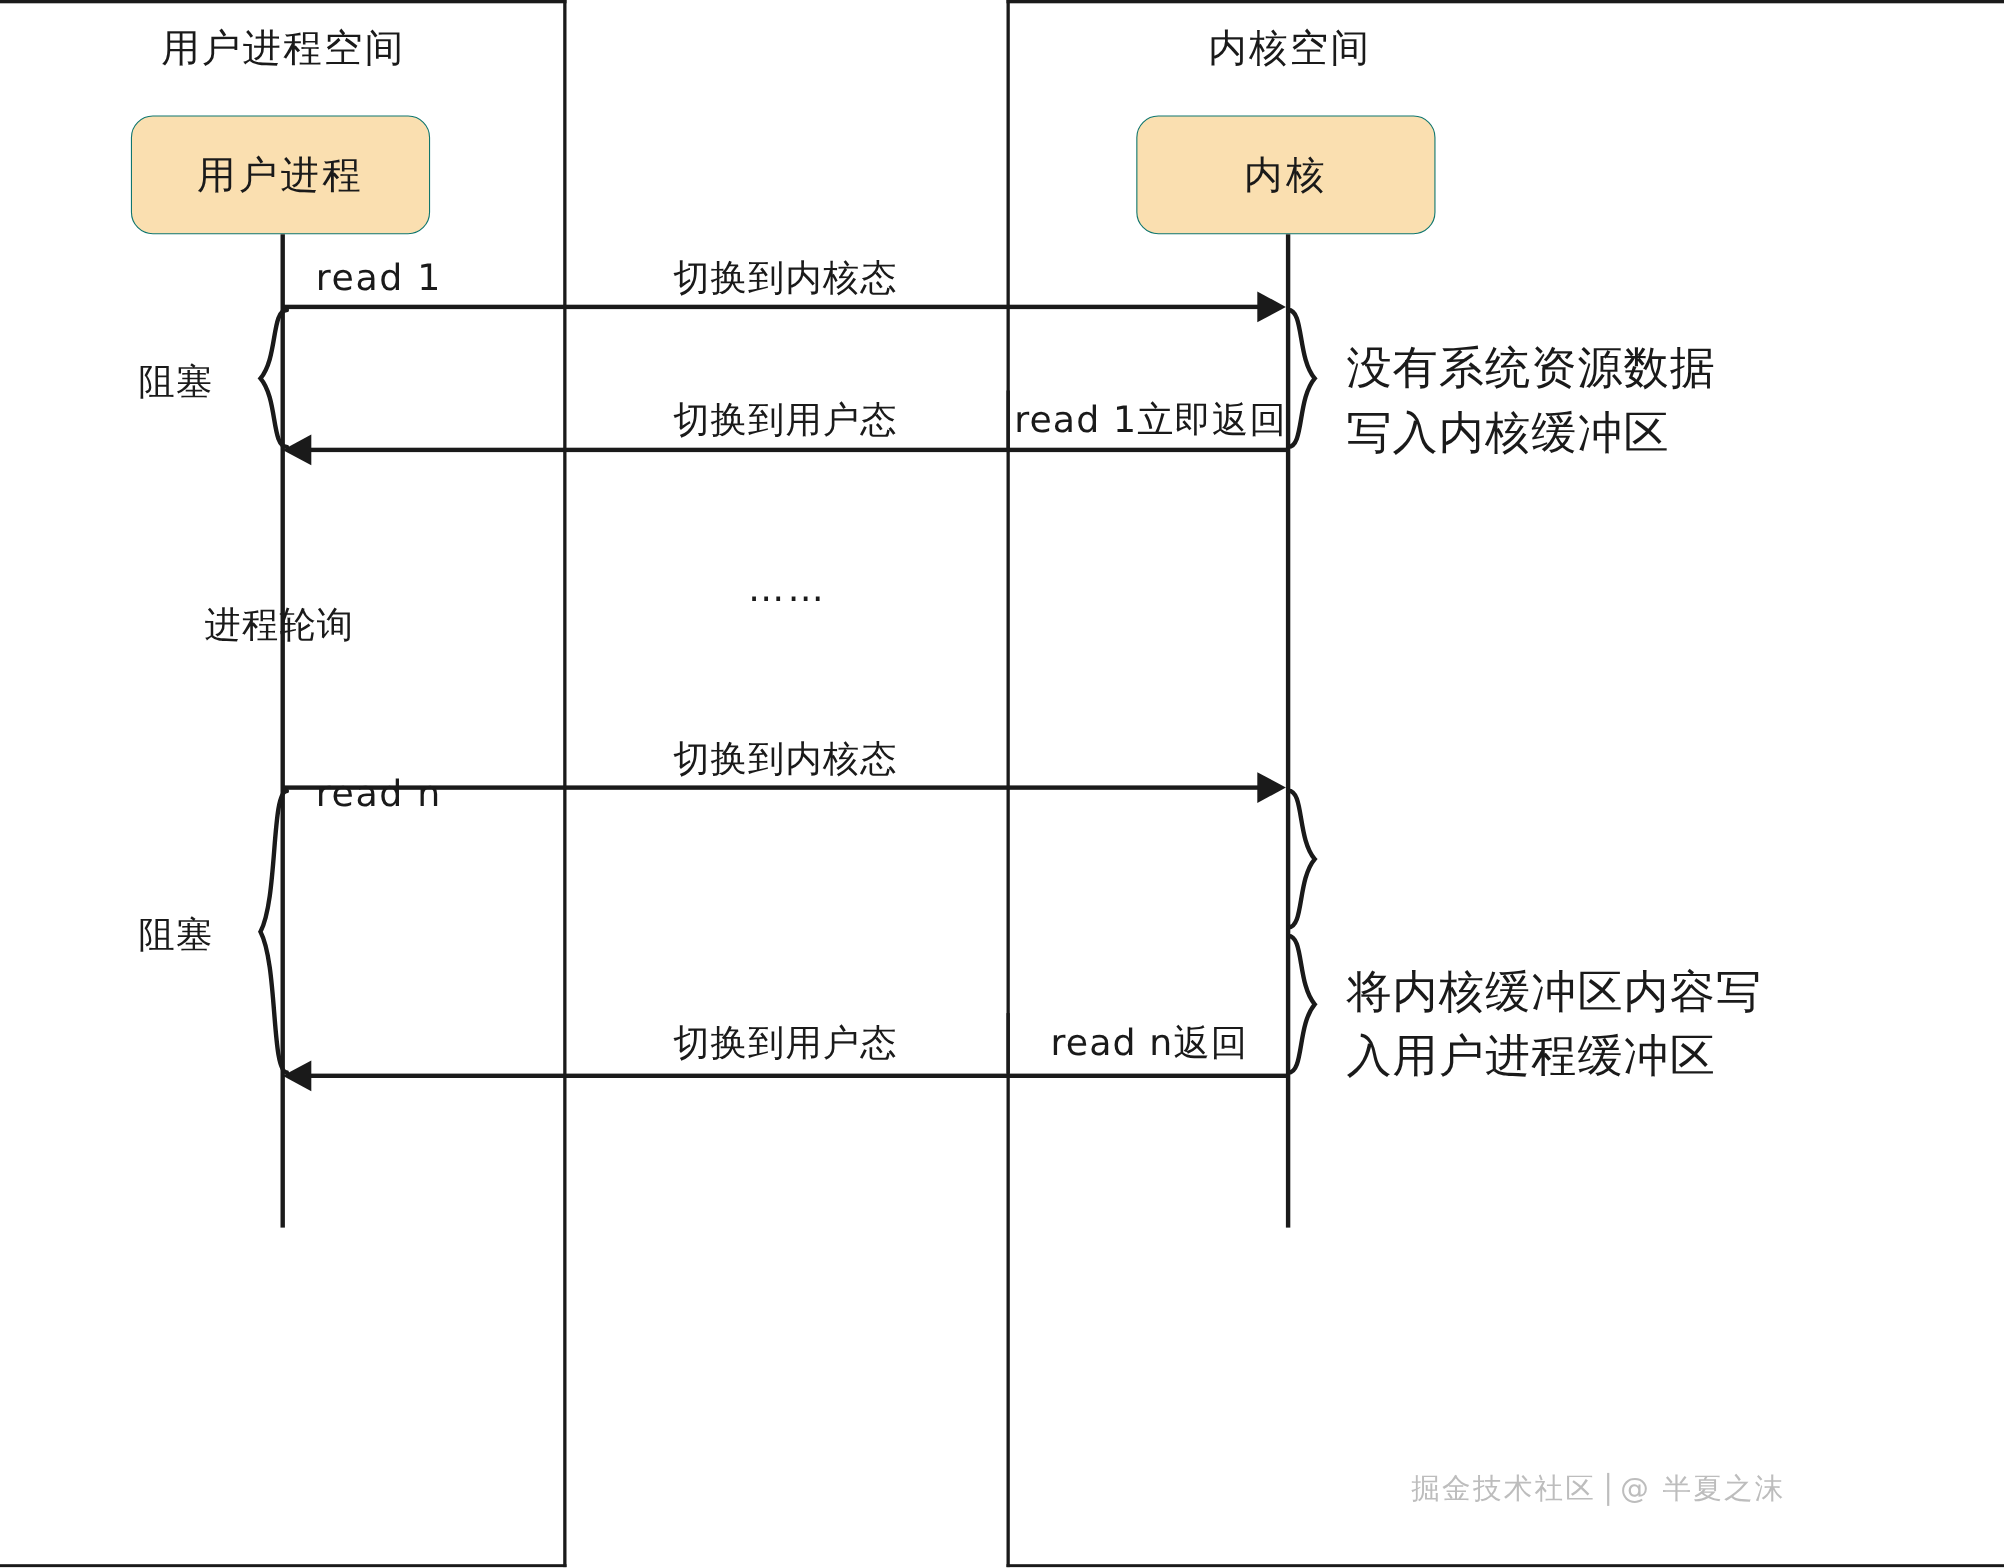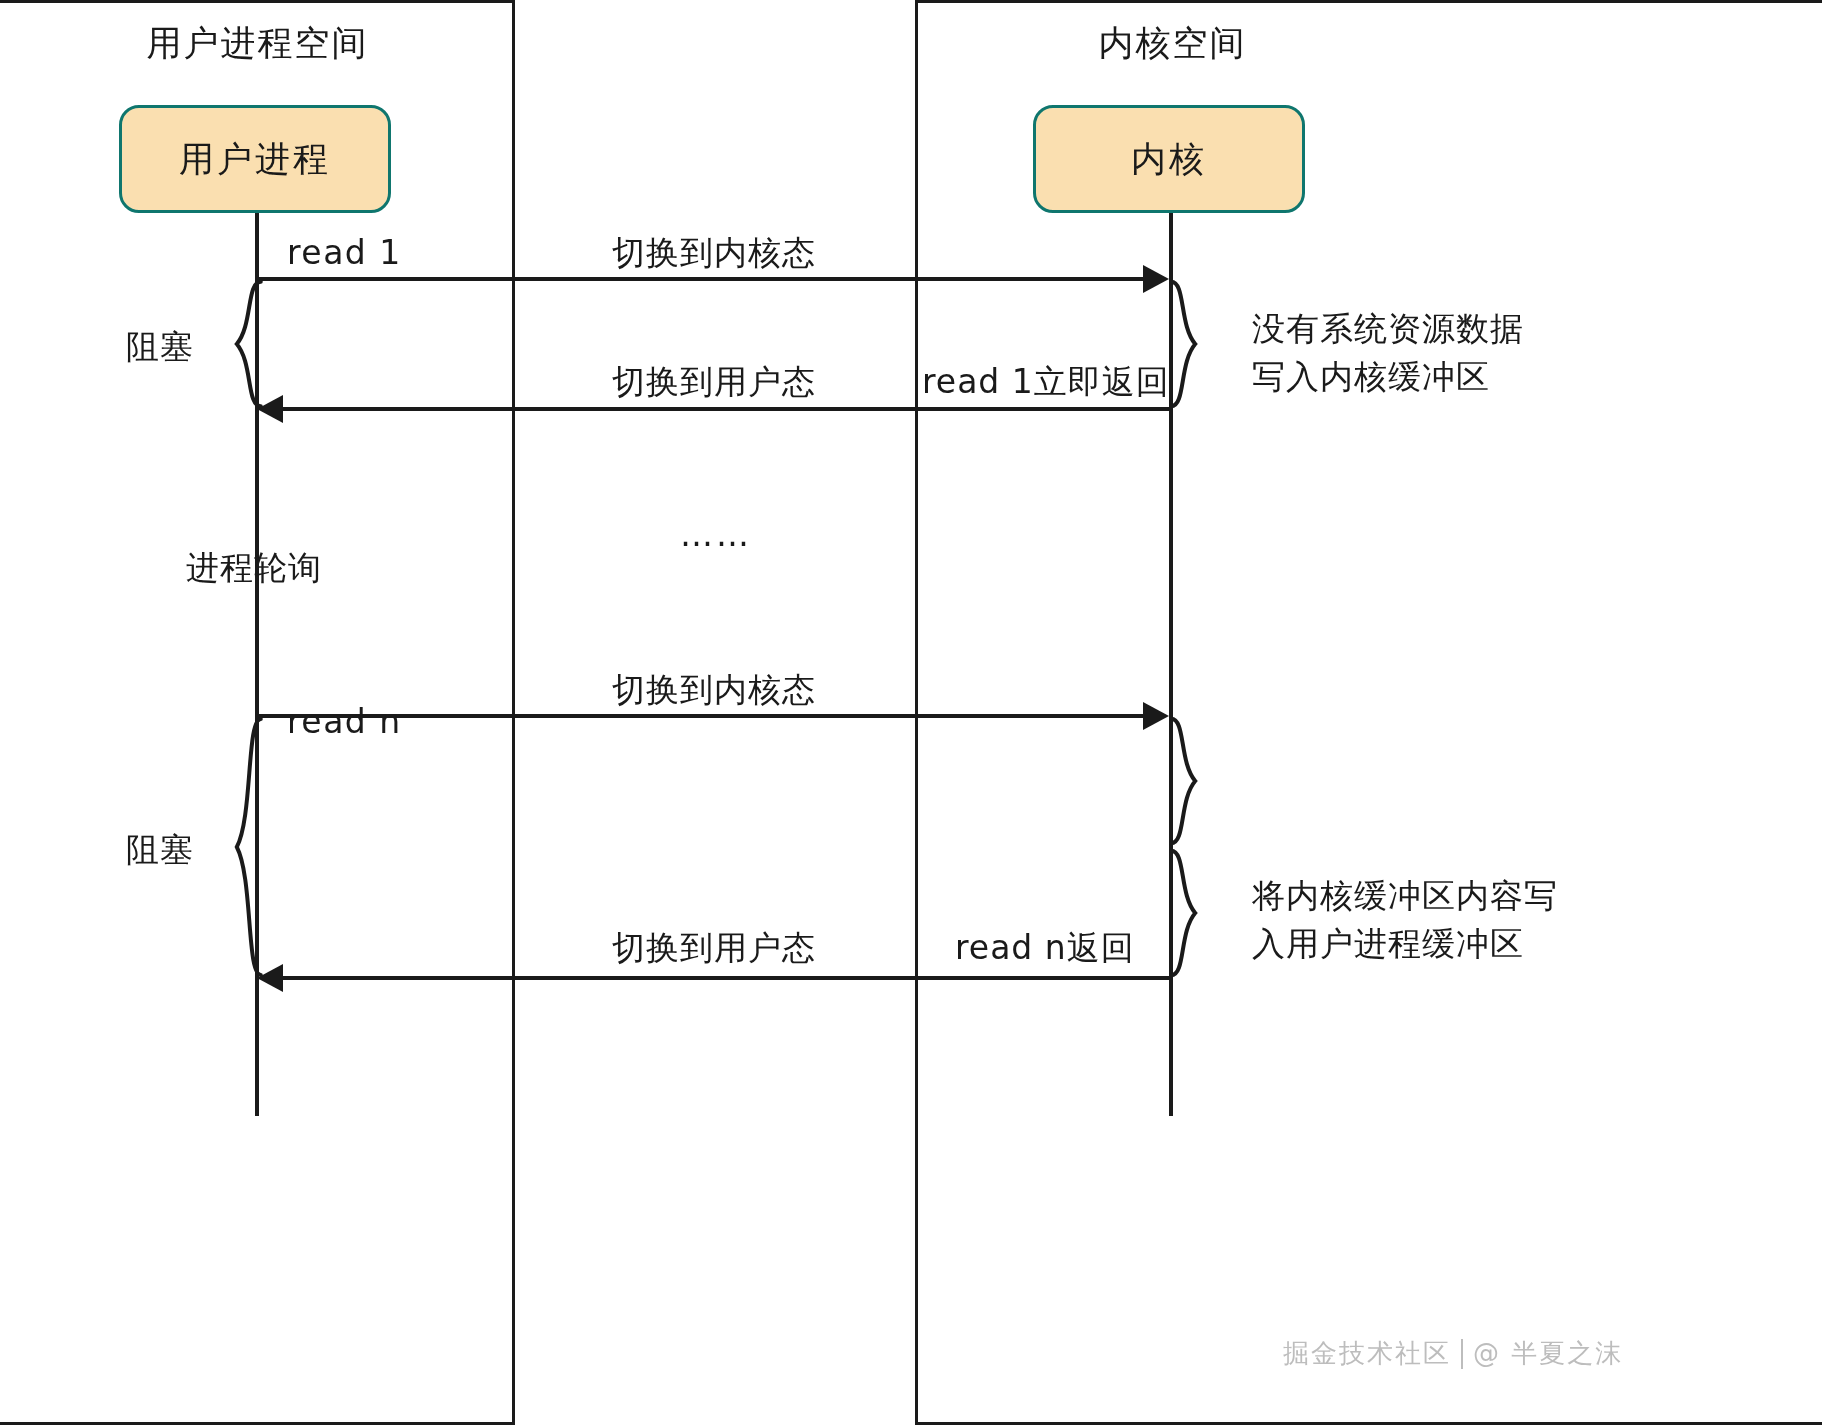--- a/index.html
+++ b/index.html
@@ -33,21 +33,21 @@
     white-space: nowrap;
     text-align: center;
     font-weight: 500;
   }
 
   
   .actor {
     position: absolute;
     box-sizing: border-box;
     background: #fadfb0;
-    border: 3px solid #0f766e;
+    border: 1px solid #0f766e;
     border-radius: 20px;
     display: flex;
     align-items: center;
     justify-content: center;
     font-size: 35px;
     color: #1a1a1a;
     letter-spacing: 3px;
   }
 
   
@@ -87,26 +87,25 @@
     color: #1a1a1a;
     white-space: nowrap;
     letter-spacing: 1px;
   }
   .lbl-mono {
     font-family: "DejaVu Sans", "Liberation Sans", sans-serif;
     letter-spacing: 1.5px;
   }
   .note {
     position: absolute;
-    font-size: 33px;
+    font-size: 41px;
     line-height: 1.45;
     color: #1a1a1a;
     letter-spacing: 1px;
     white-space: pre-line;
-    margin-left: 28px;
   }
   .dots {
     position: absolute;
     font-size: 33px;
     color: #1a1a1a;
     letter-spacing: 3px;
   }
 
   
   .brace {

